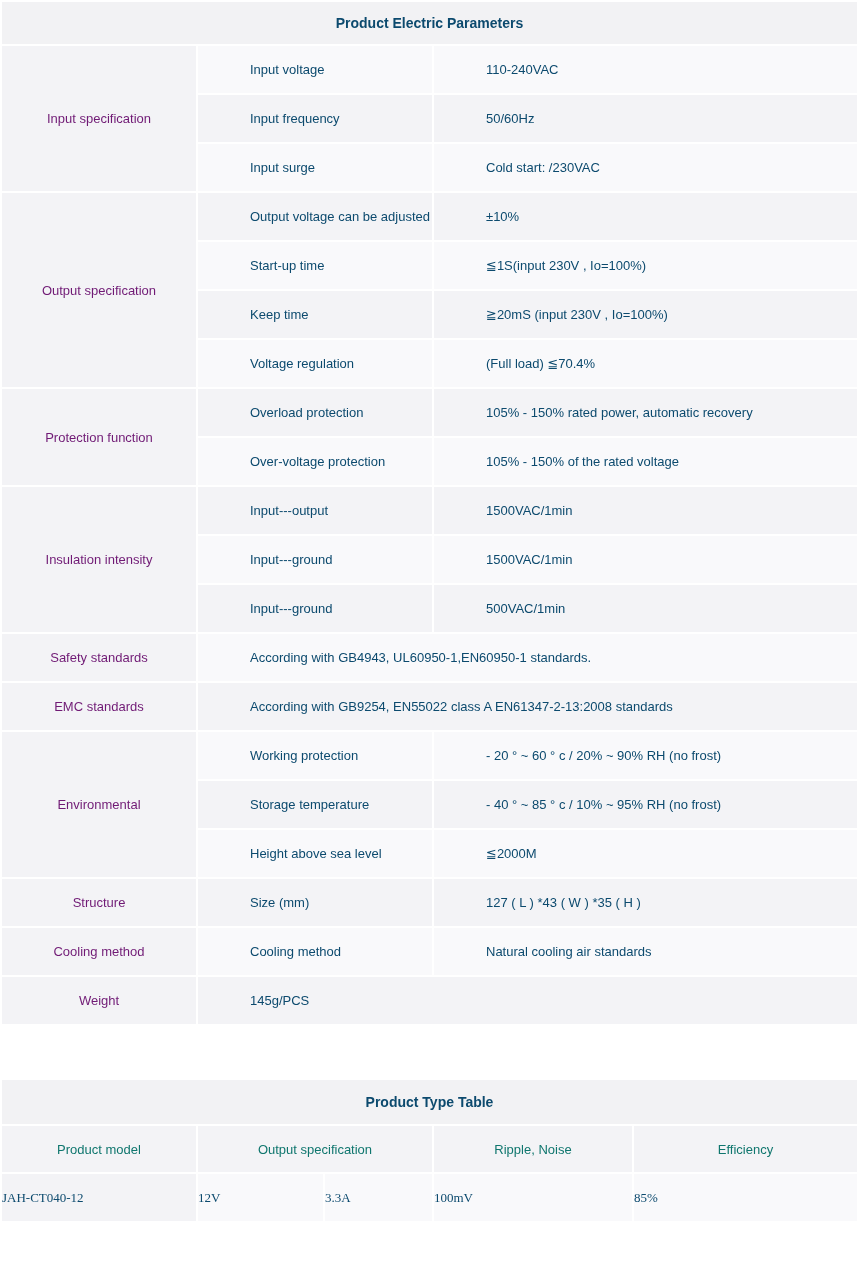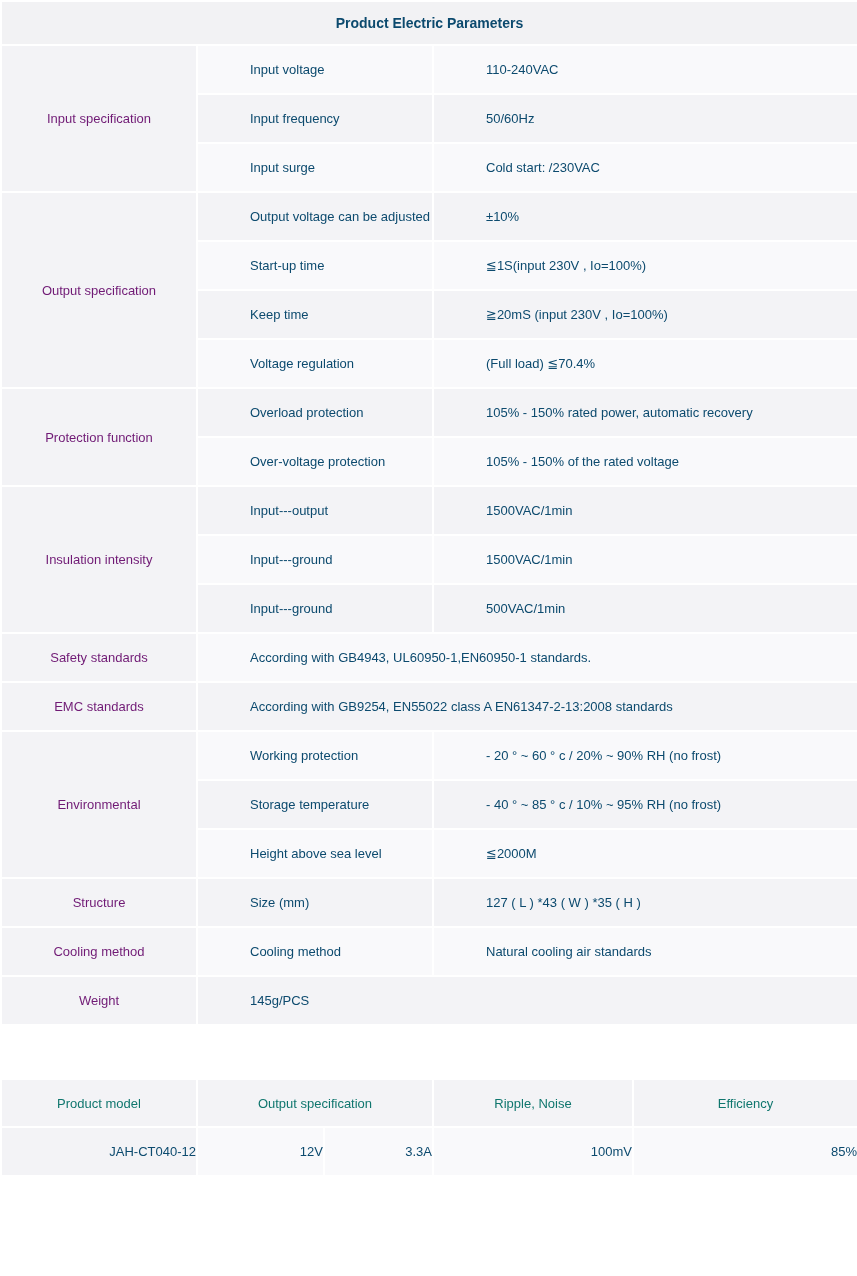--- a/index.html
+++ b/index.html
@@ -55,21 +55,21 @@
   .table-gap { height: 52px; background: #ffffff; }
 
   
   .type-table td.table-title { height: 46px; }
   .type-table td.head-cell {
     background: #f3f3f6;
     text-align: center;
     height: 48px;
     color: #0f766e;
   }
-  .type-table tr.data-row td { height: 49px; text-align: right; }
+  .type-table tr.data-row td { height: 49px; text-align: left; font-family: Liberation Serif, serif; }
   .type-table tr.data-row td.model-cell { background: #f3f3f6; }
   .type-table tr.data-row td.cell-light { background: #f9f9fb; }
 </style>
 </head>
 <body>
 
 <div class="page">
 
   <table class="spec-table">
     <colgroup>
@@ -185,20 +185,23 @@
 
   <table class="type-table">
     <colgroup>
       <col style="width:196px">
       <col style="width:127px">
       <col style="width:109px">
       <col style="width:200px">
       <col style="width:225px">
     </colgroup>
     <tbody>
+      <tr>
+        <td class="table-title" colspan="5">Product Type Table</td>
+      </tr>
       <tr class="header-row">
         <td class="head-cell">Product model</td>
         <td class="head-cell" colspan="2">Output specification</td>
         <td class="head-cell">Ripple, Noise</td>
         <td class="head-cell">Efficiency</td>
       </tr>
       <tr class="data-row">
         <td class="model-cell">JAH-CT040-12</td>
         <td class="cell-light">12V</td>
         <td class="cell-light">3.3A</td>

